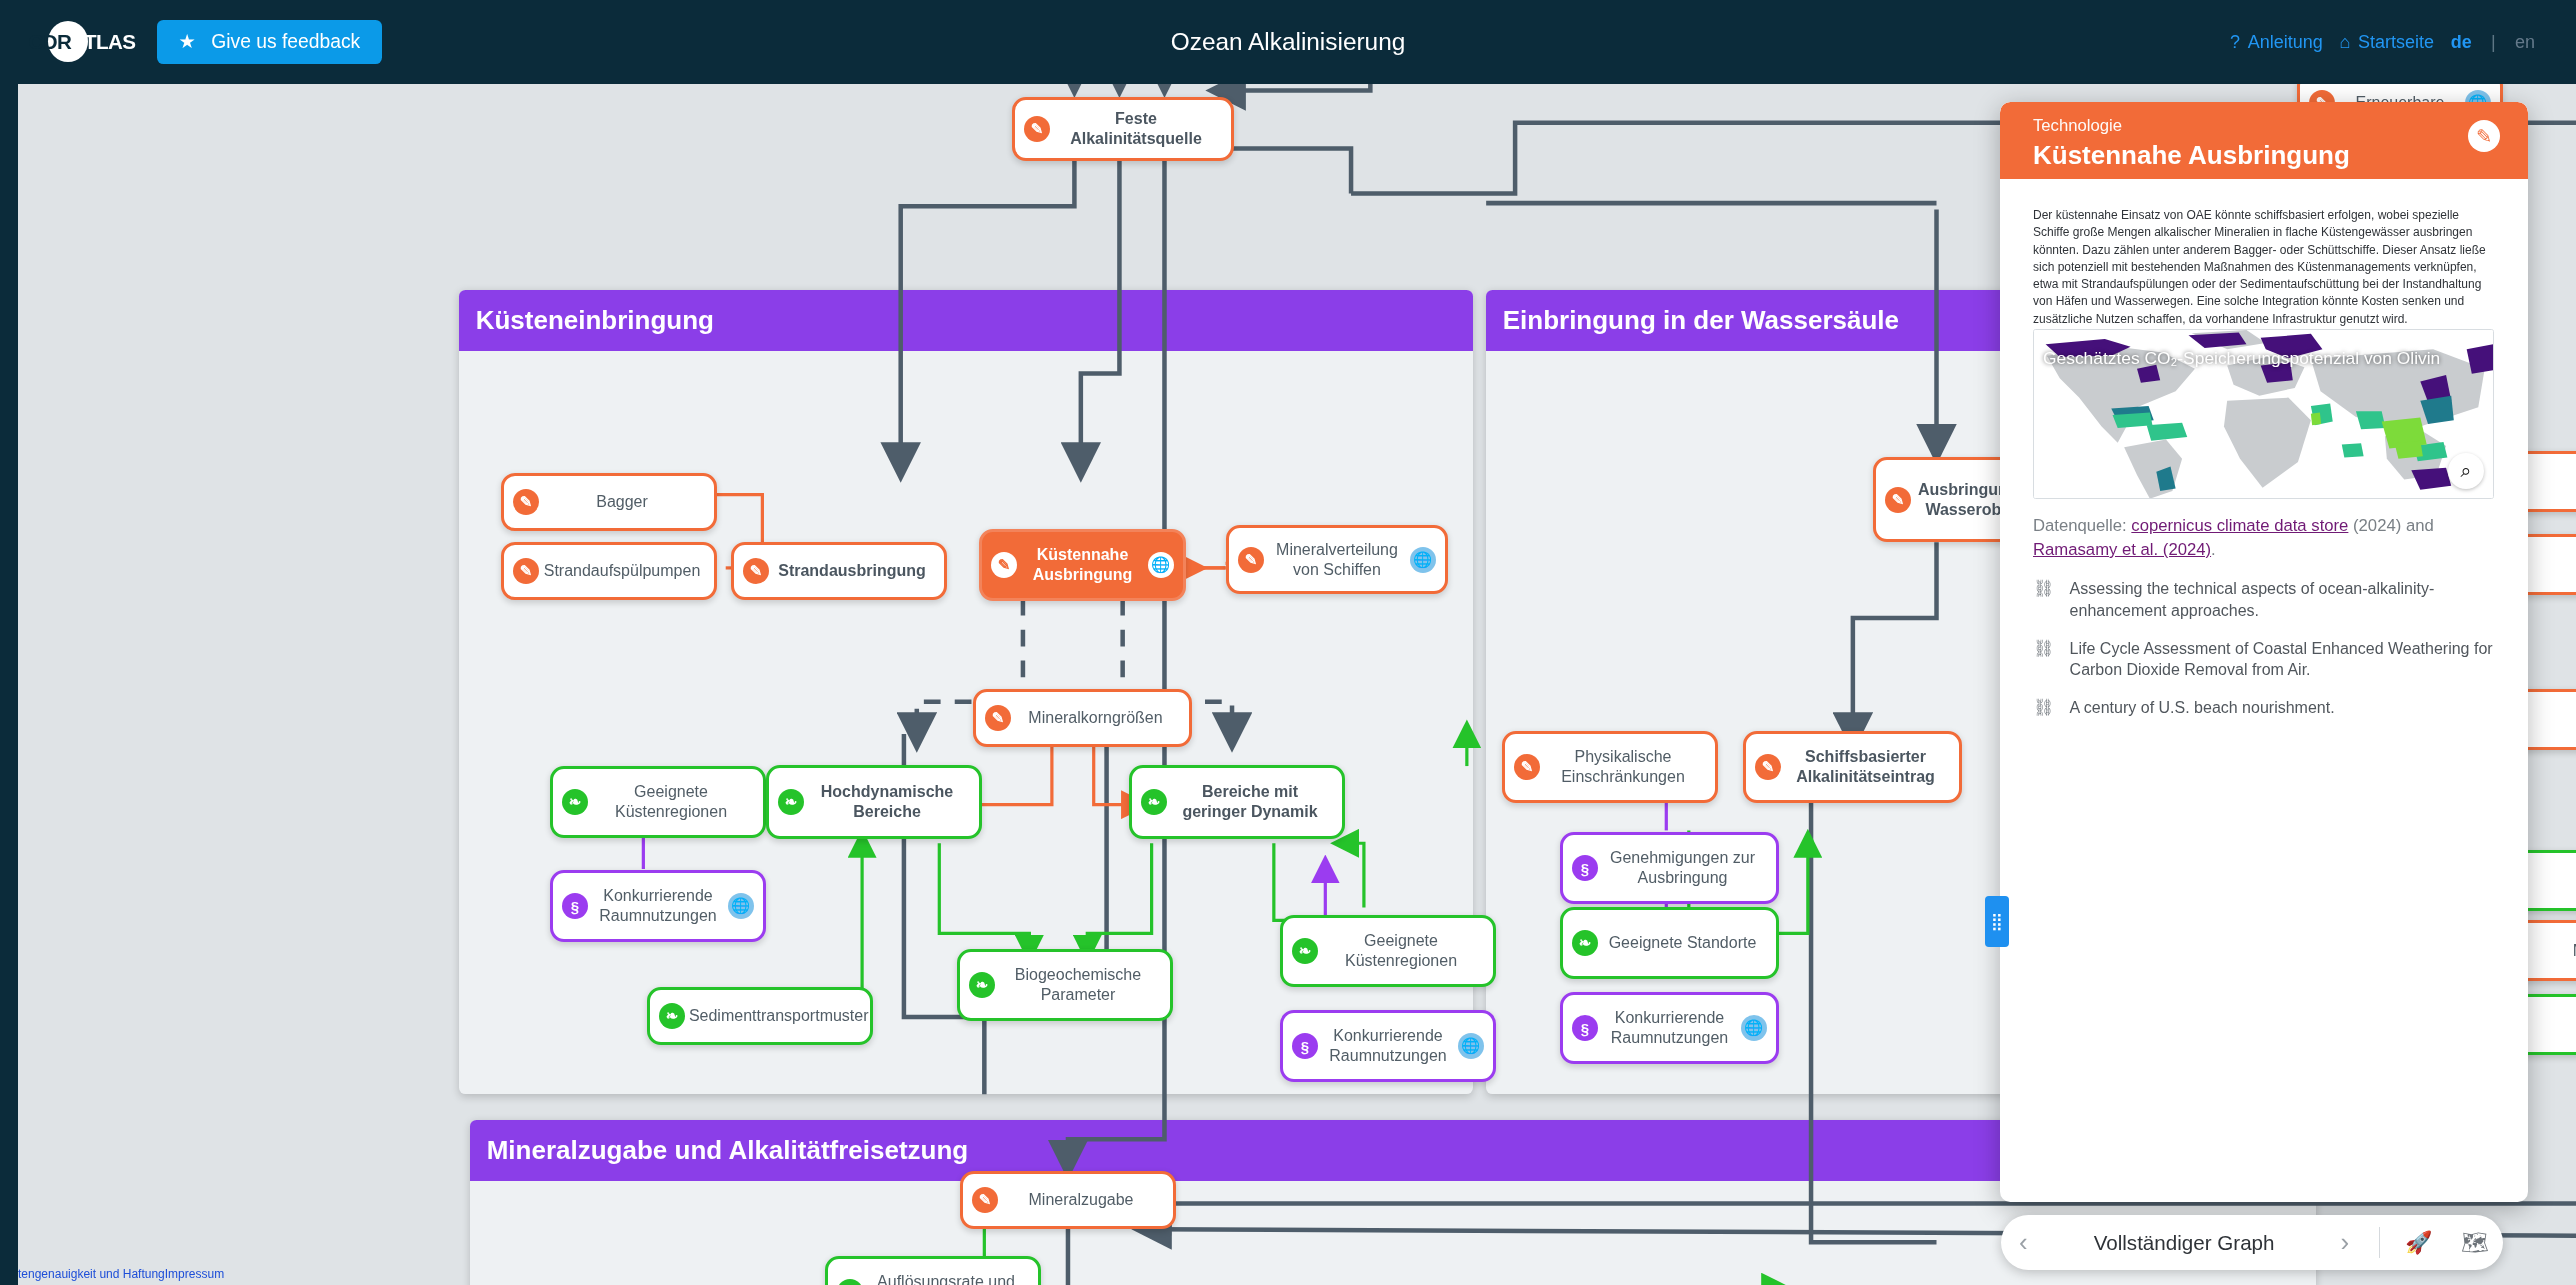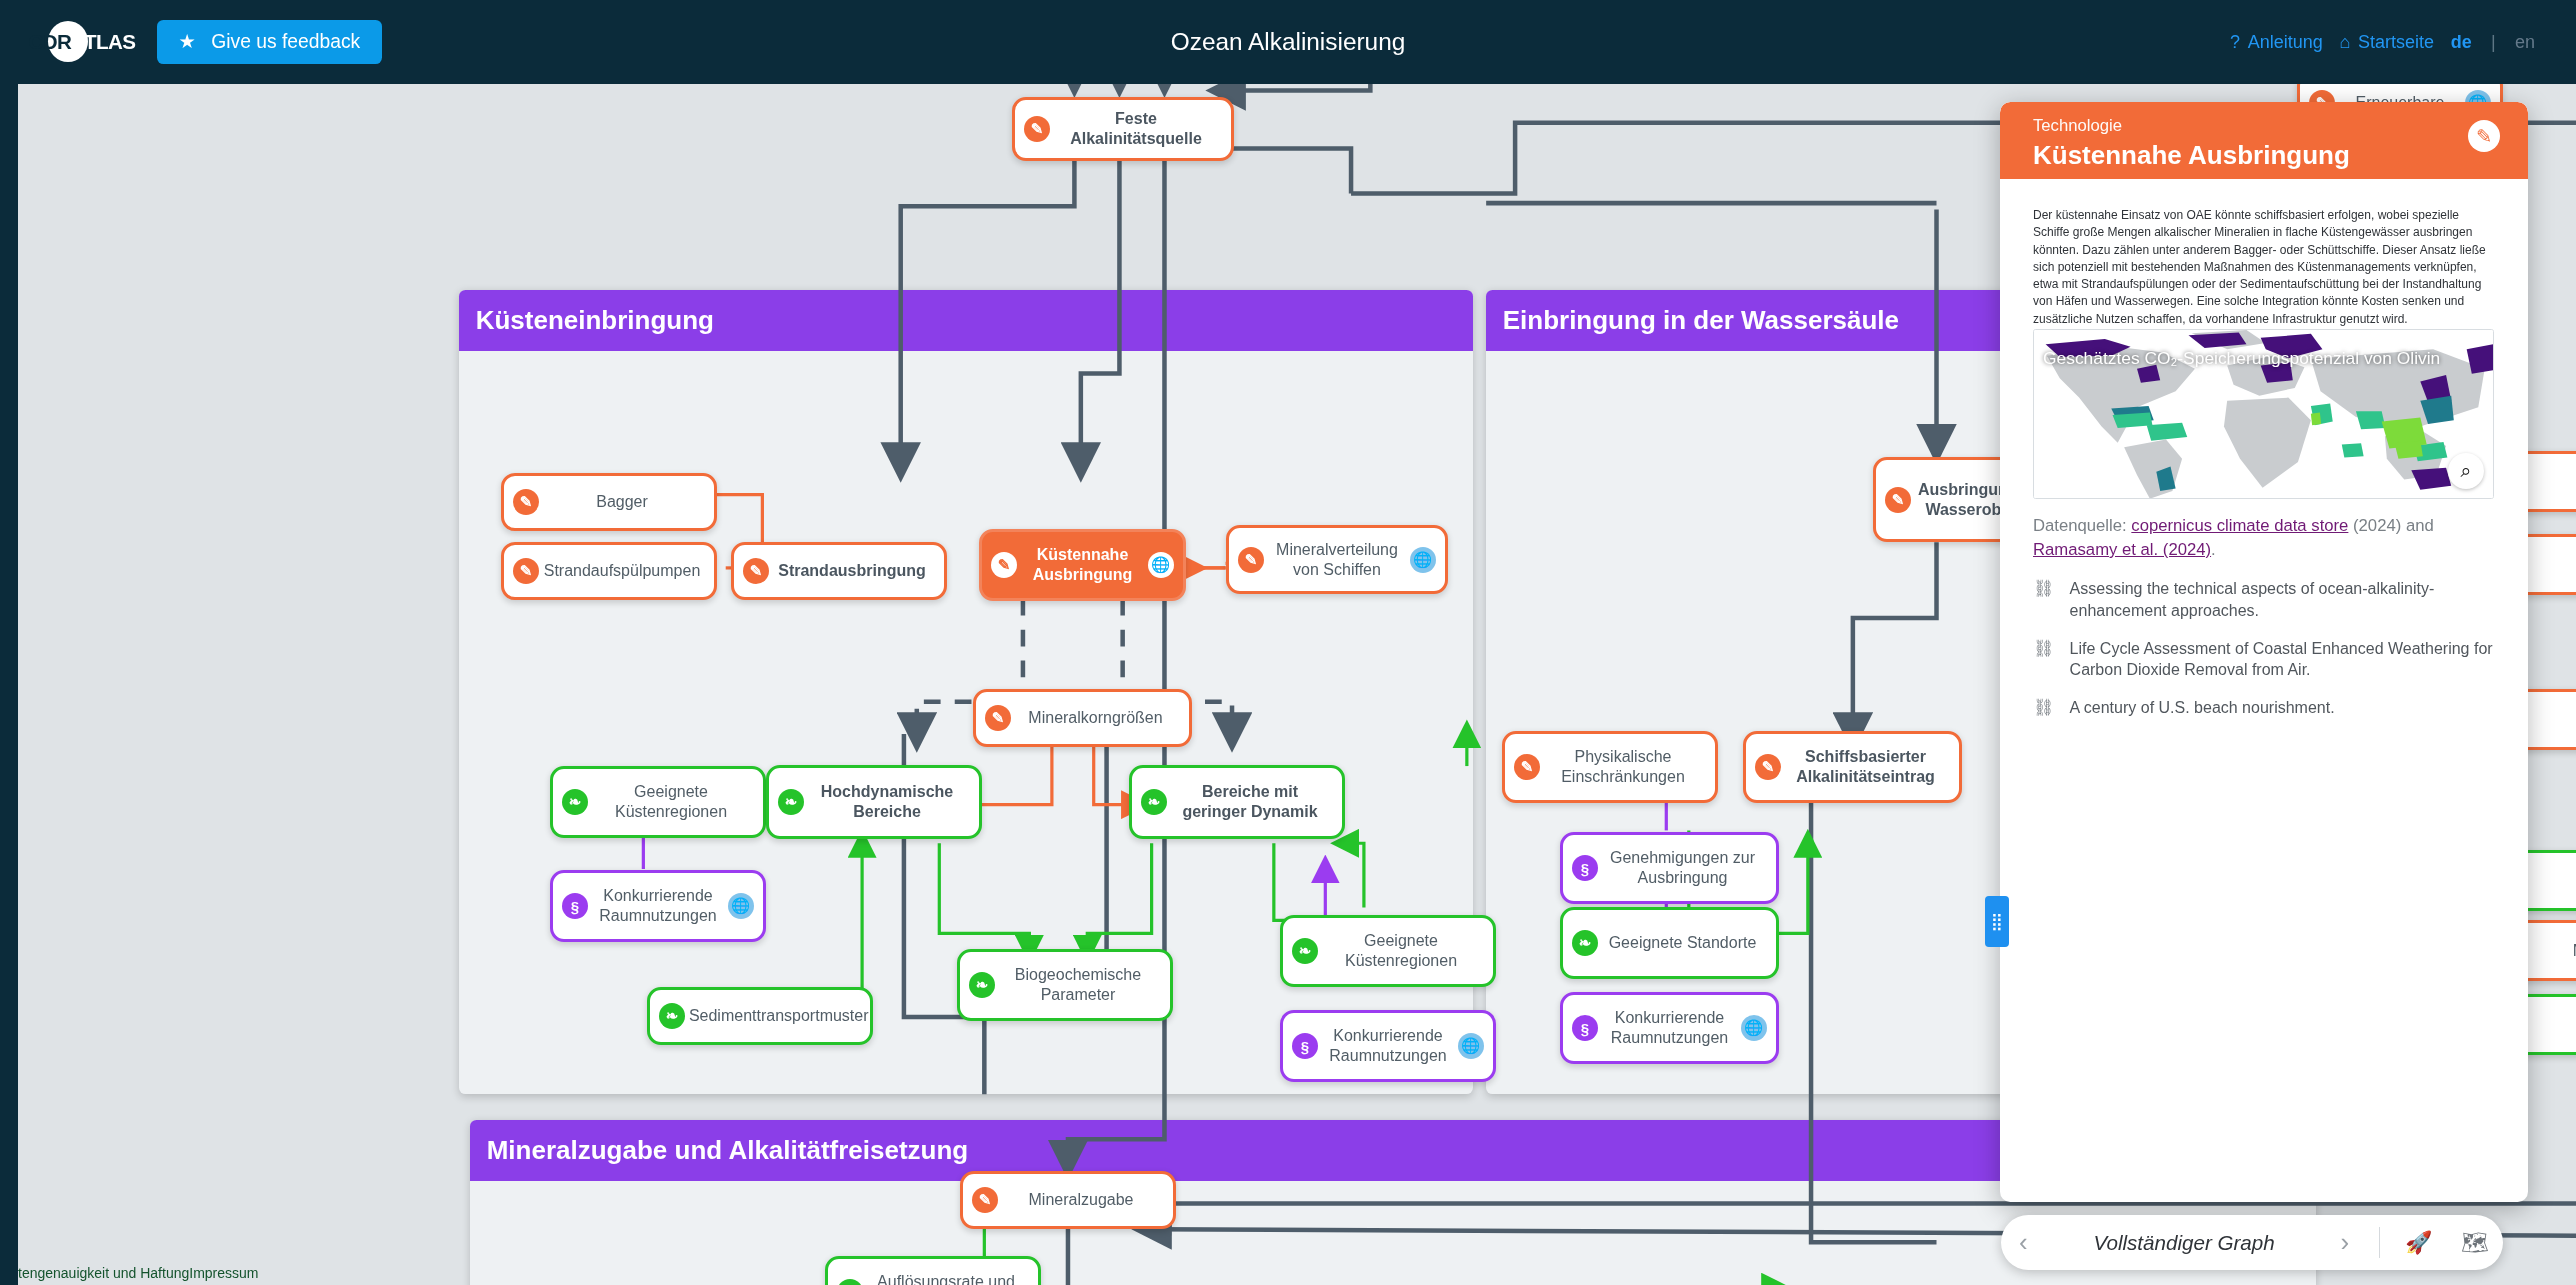--- a/index.html
+++ b/index.html
@@ -103,21 +103,21 @@
     width:26px;height:26px;border-radius:50%;flex:0 0 auto;
     background:#7fc3ec; display:flex;align-items:center;justify-content:center;
     font-size:15.4px; color:#fff;
   }
   .globe.onorange{ background:#fff; color:#f26b38; }
 
   svg.wires{ position:absolute; left:0; top:0; width:2576px; height:1202px; z-index:5; pointer-events:none;}
 
   
   #footer{
-    position:absolute; left:18px; bottom:5.1px; color:#14532d; font-size:14px;
+    position:absolute; left:18px; bottom:5.1px; color:#1d4ed8; font-size:12px;
     z-index:45; white-space:nowrap;
   }
 
   
   #panel{
     position:absolute; left:2000px; top:102px; width:528px; height:1100px;
     background:#fff; border-radius:10.3px; box-shadow:0 6.4px 26px rgba(0,0,0,.28);
     z-index:70; overflow:hidden;
   }
   #panelhead{
@@ -162,21 +162,21 @@
     color:#fff; font-size:16.7px; letter-spacing:0.6px; cursor:grab;
   }
 
   
   #bottombar{
     position:absolute; left:2001px; top:1215px; width:502px; height:55px;
     background:#fff; border-radius:28px; box-shadow:0 2.6px 11.6px rgba(0,0,0,.22);
     display:flex; align-items:center; z-index:80;
   }
   #bottombar .arrow{ font-size:26px; color:#9aa0a6; padding:0 18px; cursor:pointer;}
-  #bottombar .gname{ flex:1; text-align:center; font-size:20.6px; color:#2f3338;font-style:italic;}
+  #bottombar .gname{ flex:1; text-align:center; font-size:20.6px; color:#2f3338;}
   #bottombar .divider{ width:1.3px; height:31px; background:#d5d9dd; margin:0 11.6px;}
   #bottombar .tbicon{ font-size:22px; color:#6d7379; padding:0 14px; cursor:pointer;}
 </style>
 </head>
 <body>
 
 <div id="topbar">
   <div id="logo">
     <div class="ell"></div>
     <div class="lg"><span class="a">CDR</span><span class="b">ATLAS</span></div>

